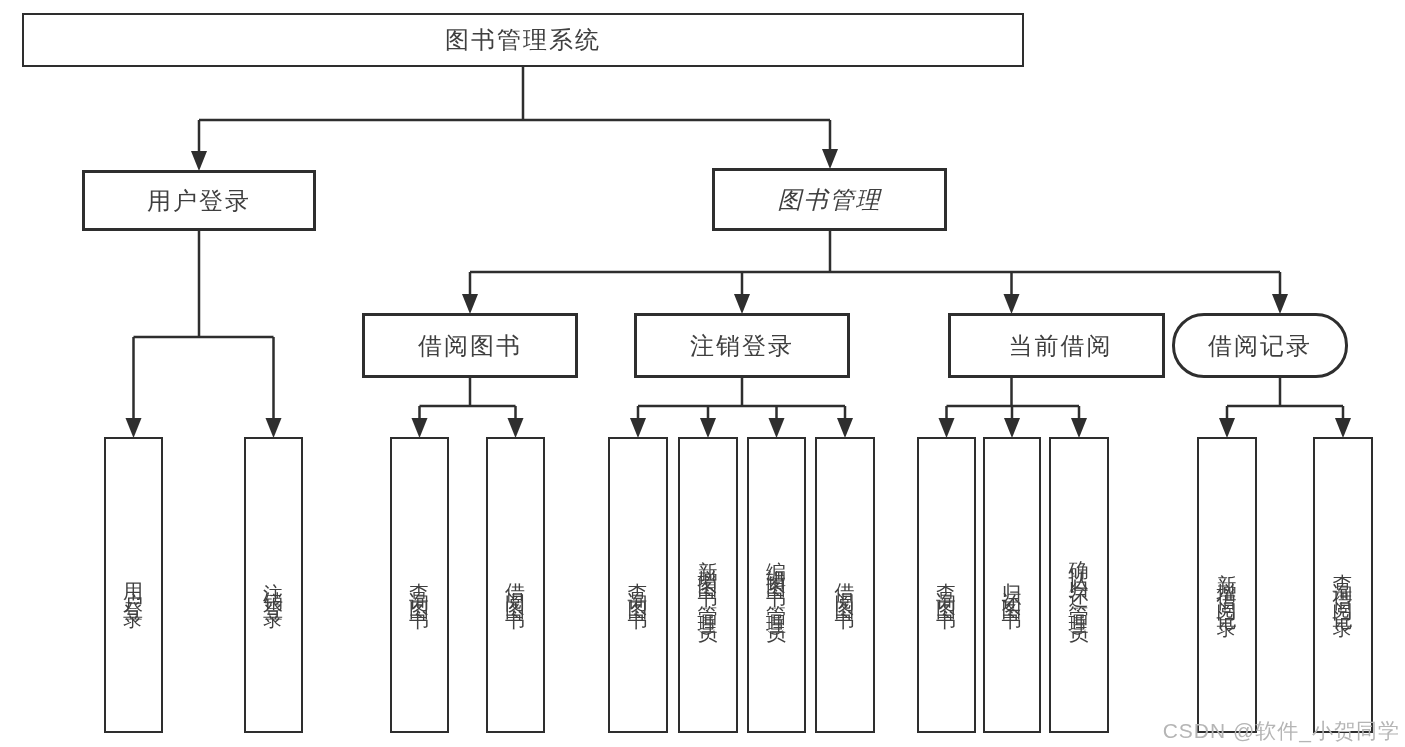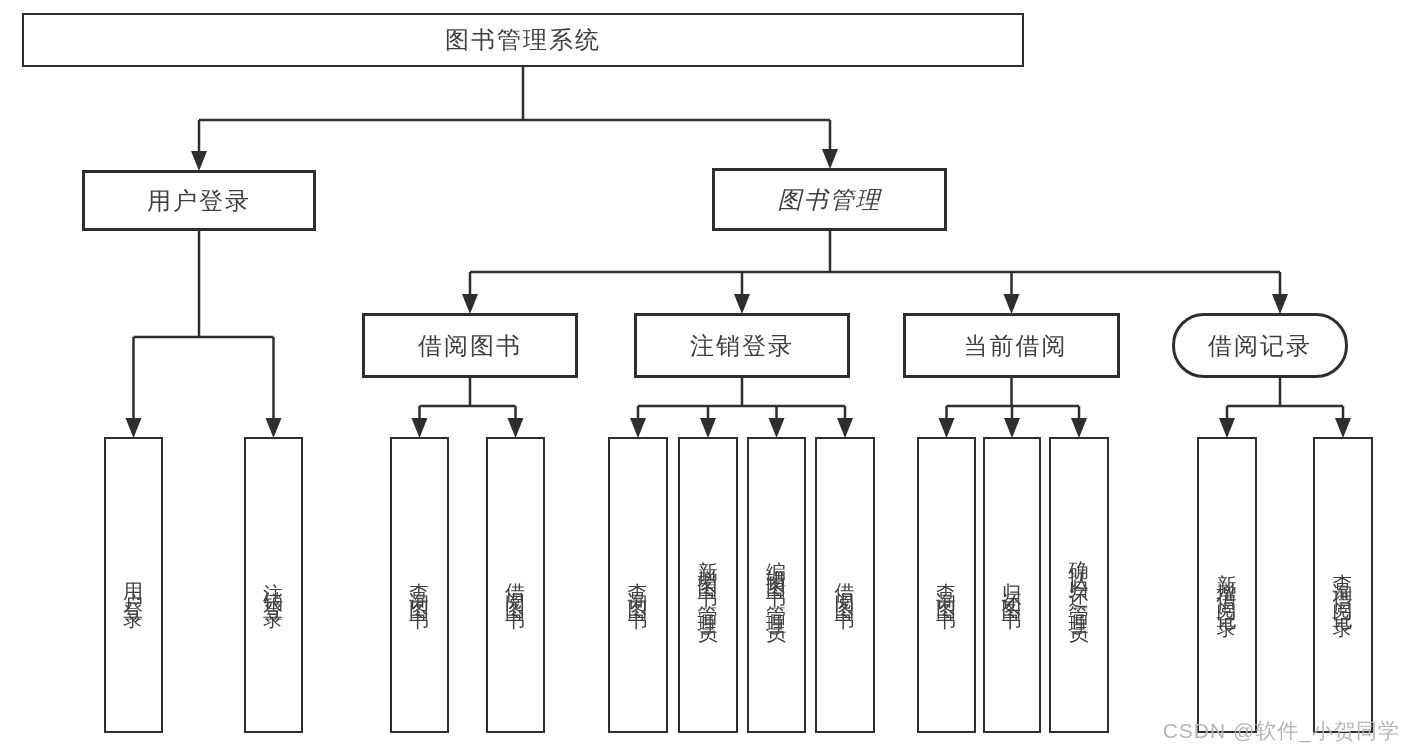--- a/index.html
+++ b/index.html
@@ -114,21 +114,21 @@
     </g>
   </svg>
 
   <div class="node hnode root-node" style="left:22px; top:13px; width:1002px; height:54px;">图书管理系统</div>
 
   <div class="node hnode l2-node" style="left:82px; top:170px; width:234px; height:61px;">用户登录</div>
   <div class="node hnode l2-node" style="left:712px; top:168px; width:235px; height:63px;font-style:italic;">图书管理</div>
 
   <div class="node hnode l3-node" style="left:362px; top:313px; width:216px; height:65px;">借阅图书</div>
   <div class="node hnode l3-node" style="left:634px; top:313px; width:216px; height:65px;">注销登录</div>
-  <div class="node hnode l3-node" style="left:903px; top:313px; width:217px; height:65px;padding-left:8px;">当前借阅</div>
+  <div class="node hnode l3-node" style="left:948px; top:313px; width:217px; height:65px;padding-left:8px;">当前借阅</div>
   <div class="node hnode l3-node" style="left:1172px; top:313px; width:176px; height:65px;border-radius:32px;">借阅记录</div>
 
   <div class="node vnode" style="left:104px; width:59px;">用户登录</div>
   <div class="node vnode" style="left:244px; width:59px;">注销登录</div>
 
   <div class="node vnode" style="left:390px; width:59px;">查询图书</div>
   <div class="node vnode" style="left:486px; width:59px;">借阅图书</div>
 
   <div class="node vnode" style="left:608px; width:60px;">查询图书</div>
   <div class="node vnode" style="left:678px; width:60px;">新增图书（管理员）</div>

